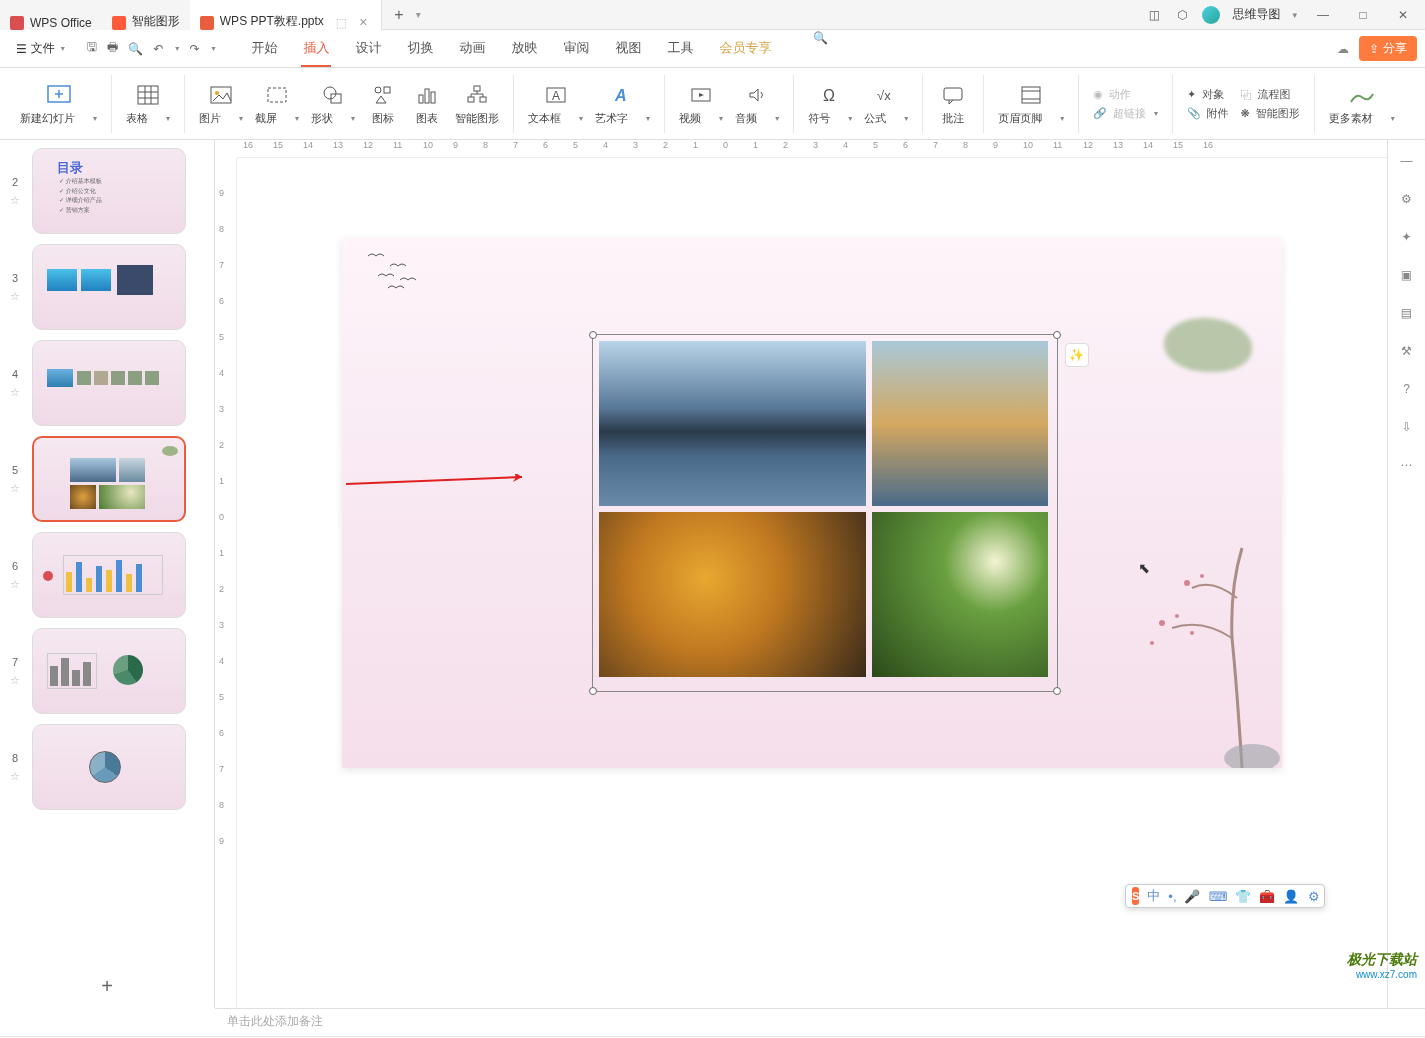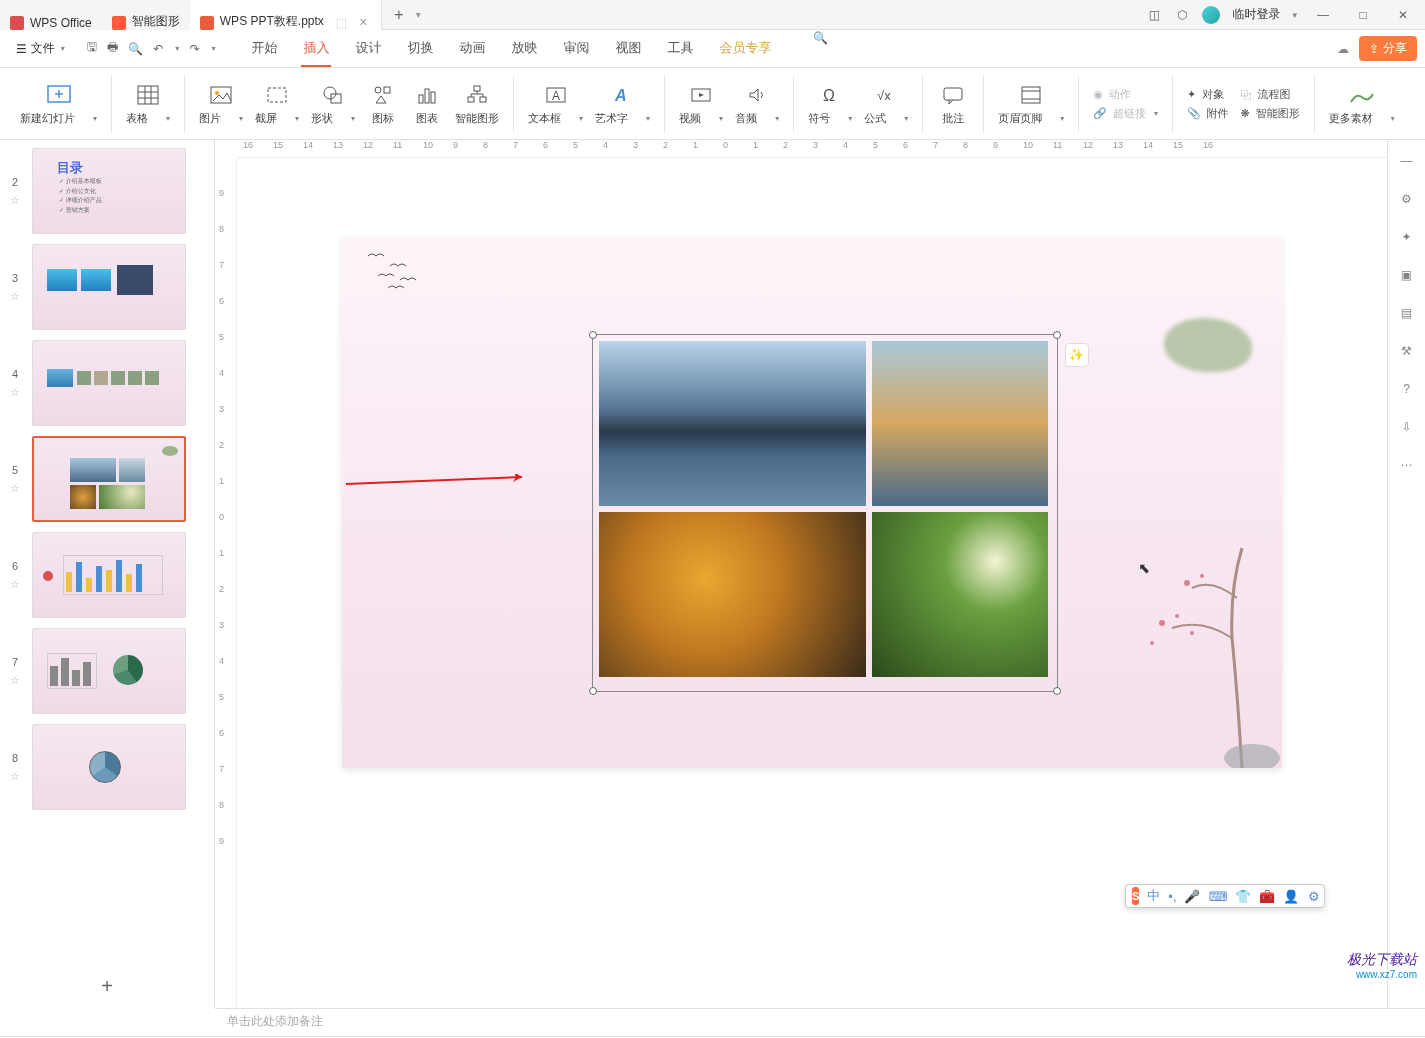--- a/index.html
+++ b/index.html
@@ -49,21 +49,21 @@
 
 .slide-panel { width: 215px; background: #fff; border-right: 1px solid #e0e0e0; display: flex; flex-direction: column; }
 .panel-tabs { display: flex; align-items: center; padding: 6px 10px; gap: 18px; border-bottom: 1px solid #eee; }
 .panel-tab { font-size: 12px; color: #888; padding: 4px 0; }
 .panel-tab.active { color: #e85d3c; border-bottom: 2px solid #e85d3c; }
 .panel-collapse { margin-left: auto; color: #888; }
 .thumbs { flex: 1; overflow-y: auto; padding: 8px 4px; }
 .thumb-row { display: flex; align-items: center; gap: 6px; margin-bottom: 10px; }
 .thumb-side { width: 22px; display: flex; flex-direction: column; align-items: center; gap: 6px; font-size: 11px; color: #666; }
 .star-outline { color: #bbb; font-size: 11px; }
-.thumb { width: 154px; height: 86px; background: linear-gradient(180deg,#f5e8f0 0%,#f0dae8 100%); border: 1px solid #ddd; border-radius: 2px; position: relative; overflow: hidden; display:flex; align-items:center; justify-content:center; font-size:9px; color:#888; }
+.thumb { width: 154px; height: 86px; background: linear-gradient(180deg,#f5e8f0 0%,#f0dae8 100%); border: 1px solid #ddd; border-radius: 10px; position: relative; overflow: hidden; display:flex; align-items:center; justify-content:center; font-size:9px; color:#888; }
 .thumb.selected { border: 2px solid #e85d3c; }
 .add-slide { display: flex; justify-content: center; padding: 10px; font-size: 20px; color: #666; }
 
 
 .canvas-wrap { flex: 1; background: #fff; position: relative; display: flex; flex-direction: column; }
 .ruler-h { height: 18px; background: #fff; border-bottom: 1px solid #eee; position: relative; margin-left: 22px; overflow:hidden; }
 .ruler-tick { position:absolute; font-size:9px; color:#999; }
 .ruler-v { width: 22px; position:absolute; left:0; top:18px; bottom:0; background:#fff; border-right:1px solid #eee; overflow:hidden; }
 .ruler-v-tick { position:absolute; font-size:9px; color:#999; left:4px; }
 .canvas-inner { flex: 1; position: relative; overflow: auto; padding: 80px 30px 40px 52px; }
@@ -93,21 +93,21 @@
 
 .statusbar { height: 28px; background: #fff; border-top: 1px solid #e0e0e0; display: flex; align-items: center; padding: 0 10px; font-size: 11px; color: #555; gap: 16px; }
 
 
 .ime-bar { position:absolute; right:100px; bottom:130px; width:200px; height:24px; background:#fff; border:1px solid #ccc; border-radius:4px; box-shadow:0 2px 6px rgba(0,0,0,0.15); display:flex; align-items:center; gap:8px; padding:0 6px; font-size:12px; }
 .ime-logo { width:18px; height:18px; background:#ff6a3d; border-radius:3px; color:#fff; display:flex; align-items:center; justify-content:center; font-weight:bold; font-size:11px; }
 .ime-icon { color:#5a8fd6; font-size:13px; }
 
 
 .watermark { position:absolute; right:8px; bottom:58px; text-align:right; }
-.wm1 { font-size:14px; color:#4c1d95; font-weight:normal; font-style:italic; }
+.wm1 { font-size:14px; color:#4d7c0f; font-weight:bold; font-style:italic; }
 .wm2 { font-size:10px; color:#0d8fd6; }
 
 svg { display:block; }
 </style>
 </head>
 <body>
 
 <div class="titlebar">
   <div class="titlebar-tabs">
     <div class="app-tab inactive">
@@ -124,21 +124,21 @@
       <span style="color:#bbb;margin-left:6px">⬚</span>
       <span class="tab-close">×</span>
     </div>
     <div class="tab-add">+</div>
     <span style="color:#999;font-size:10px">▾</span>
   </div>
   <div class="titlebar-right">
     <span class="tb-icon">◫</span>
     <span class="tb-icon">⬡</span>
     <span class="avatar"></span>
-    <span>临时登录</span>
+    <span>思维导图</span>
     <span style="font-size:9px;color:#888">▾</span>
     <span class="win-btn">—</span>
     <span class="win-btn">□</span>
     <span class="win-btn">✕</span>
   </div>
 </div>
 
 <div class="menubar">
   <div class="file-menu">
     <span>☰</span>

